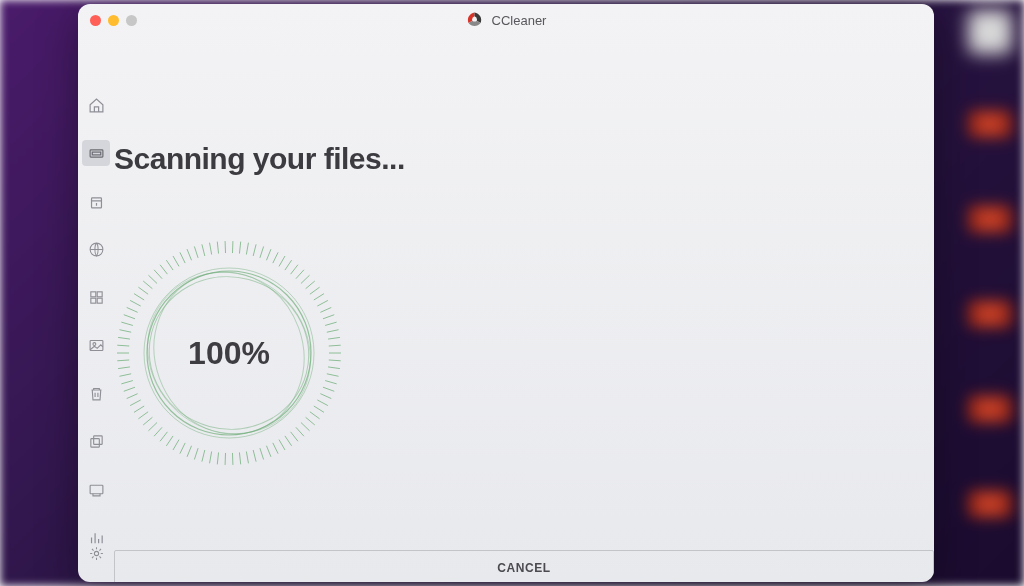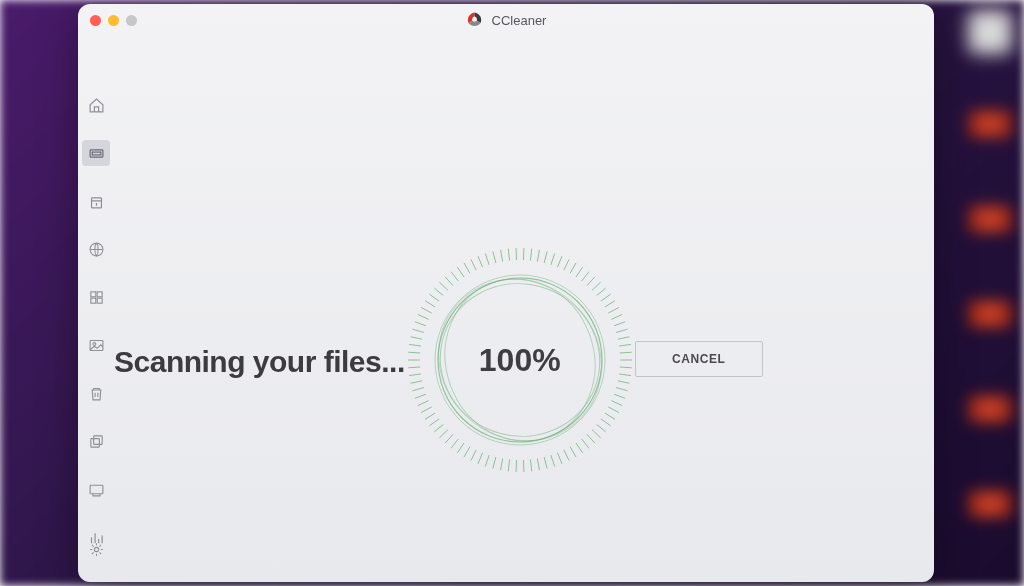--- a/index.html
+++ b/index.html
@@ -132,22 +132,21 @@
     
     .sidebar-bottom {
       position: absolute;
       bottom: 20px;
       left: 4px;
     }
     
     .main {
       flex: 1;
       display: flex;
-      flex-direction: row;
-      align-items: center;
+      flex-direction: column;
     }
     
     .scan-title {
       margin-top: 66px;
       font-size: 30px;
       font-weight: 700;
       color: #3b3b40;
       letter-spacing: -0.5px;
     }
     
@@ -168,21 +167,21 @@
       position: relative;
       z-index: 2;
     }
     
     .progress-svg {
       position: absolute;
       inset: 0;
     }
     
     .cancel-btn {
-      margin-top: 60px;
+      margin-top: 82px;
       padding: 10px 20px;
       min-width: 128px;
       border: 1px solid #c3c3ca;
       background: transparent;
       font-size: 12px;
       font-weight: 700;
       letter-spacing: 0.6px;
       color: #4a4a50;
       border-radius: 2px;
       cursor: pointer;

